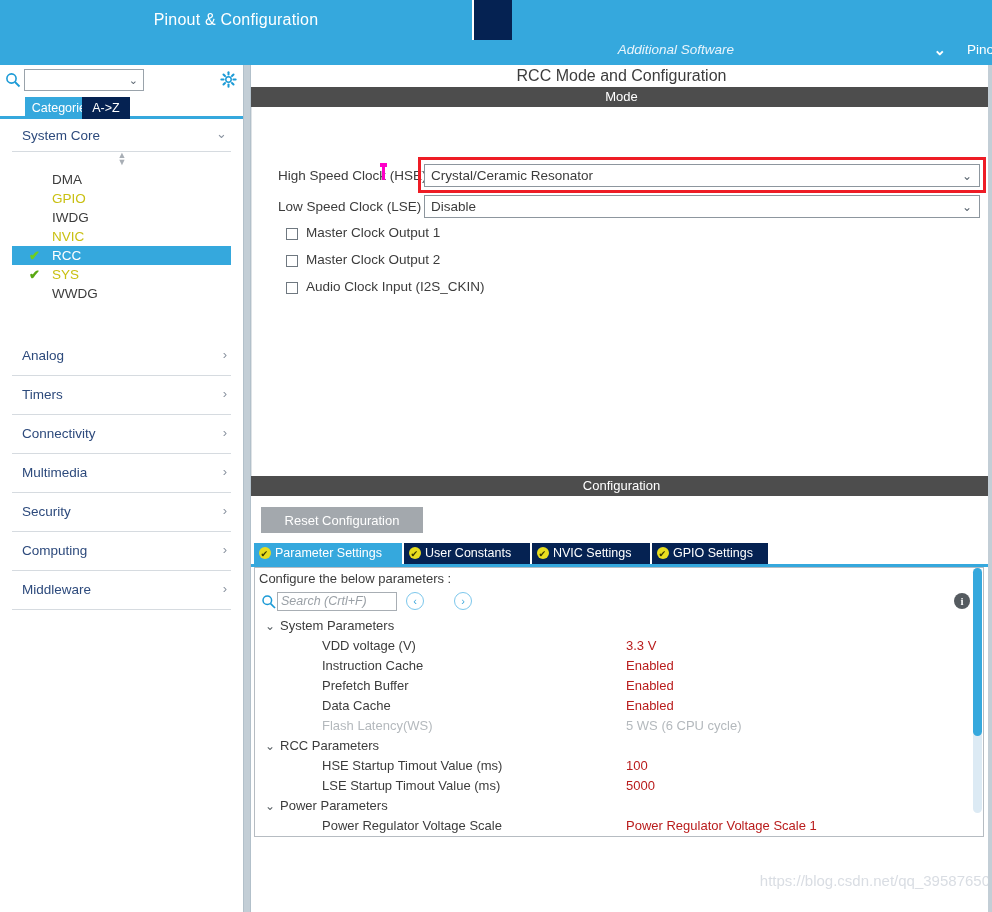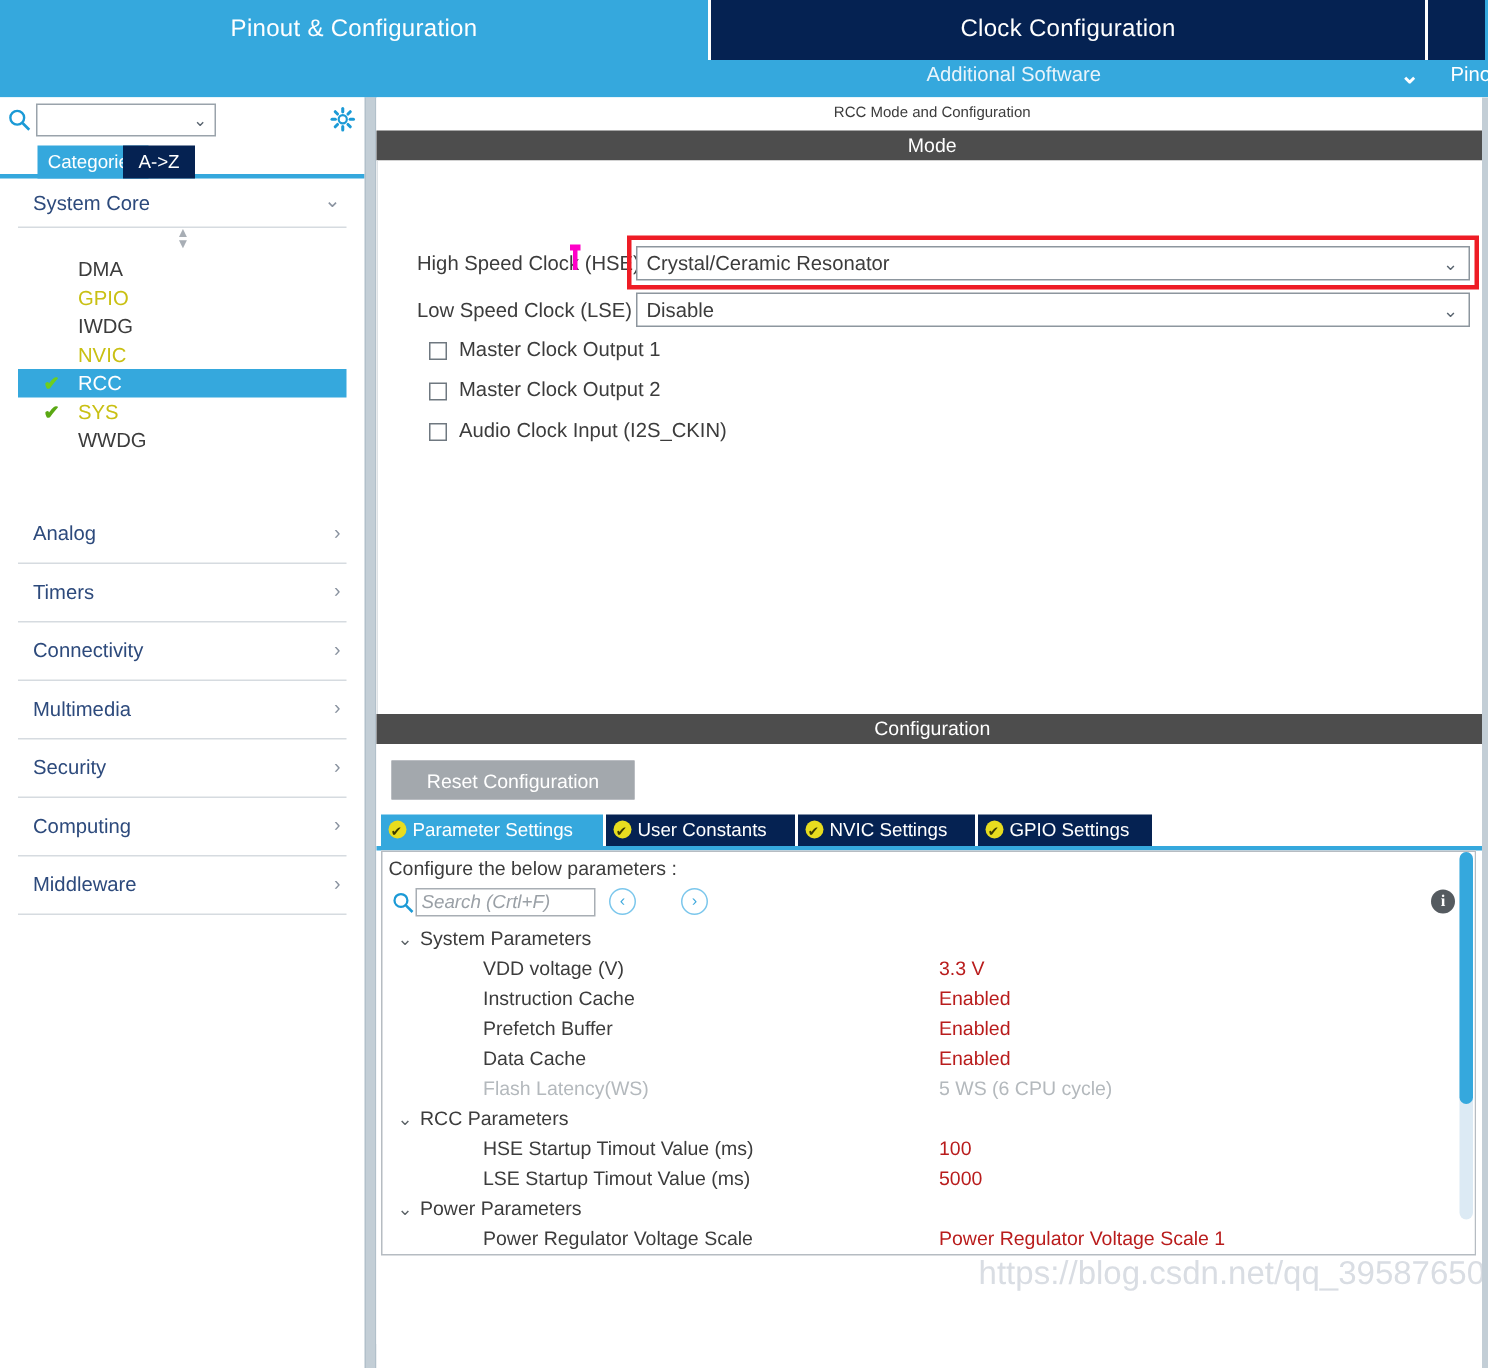--- a/index.html
+++ b/index.html
@@ -31,20 +31,21 @@
   #tab-third { width:40px; }
 
   
   .secondbar {
     position:absolute; left:0; top:40px; width:992px; height:25px;
     background:#35a8dd; color:#ffffff; font-size:13.5px;
   }
   .addl-software {
     position:absolute; right:258px; top:2px;
     color:#e9f4fb;
+    font-style:italic;
   }
   .pinout-right {
     position:absolute; right:-2px; top:2px;
     color:#ffffff; white-space:nowrap;
   }
   .chev-down-white {
     position:absolute; right:46px; top:1px; font-size:15px; color:#ffffff;
     font-weight:bold;
   }
 
@@ -119,21 +120,21 @@
     background:#c3ced6;
   }
 
   
   .rightpane {
     position:absolute; left:251px; top:65px; width:741px; height:847px;
     background:#ffffff;
   }
   .pane-title {
     height:22px; line-height:22px; text-align:center;
-    font-size:10px; color:#3c3c3c; background:#ffffff;
+    font-size:16px; color:#3c3c3c; background:#ffffff;
   }
   .band-dark {
     height:20px; line-height:20px; text-align:center;
     background:#4d4d4d; color:#ffffff; font-size:13px;
   }
 
   .mode-body {
     position:relative; height:369px; background:#ffffff;
     border-left:1px solid #dfe3e6;
   }
@@ -248,36 +249,35 @@
   }
   .sbar-thumb {
     position:absolute; left:1px; width:9px; border-radius:5px;
     background:#35a8dd;
   }
   .sbar-track {
     position:absolute; left:1px; width:9px; border-radius:5px;
     background:#dceaf4;
   }
   .watermark {
-    position:absolute; right:2px; bottom:34px;
-    font-size:22px; color:#d9dde3; white-space:nowrap;
+    position:absolute; right:2px; bottom:7px;
+    font-size:15px; color:#d9dde3; white-space:nowrap;
     font-family:"Liberation Sans", sans-serif;
     margin-top:27px;
   }
   .edge-right {
     position:absolute; right:0; top:65px; width:4px; height:847px;
     background:#c3ced6;
   }
 </style>
 </head>
 <body>
 
 <div class="topbar">
   <div class="top-tab active-light" id="tab-pinout">Pinout &amp; Configuration</div>
-  <div class="top-tab dark" id="tab-clock">Clock Configuration</div>
   <div class="top-tab dark" id="tab-third"></div>
 </div>
 
 <div class="secondbar">
   <span class="addl-software">Additional Software</span>
   <span class="chev-down-white">⌄</span>
   <span class="pinout-right">Pino</span>
 </div>
 
 <div class="sidebar">

